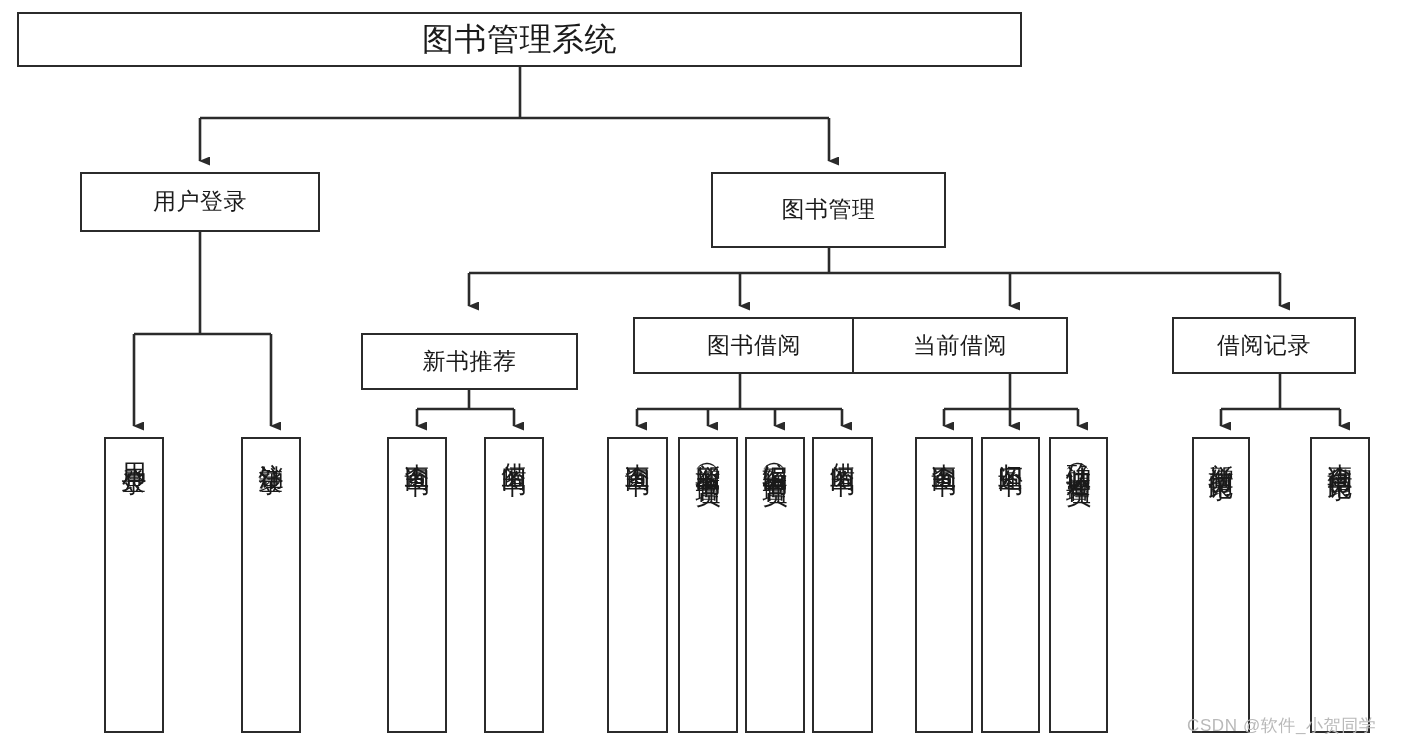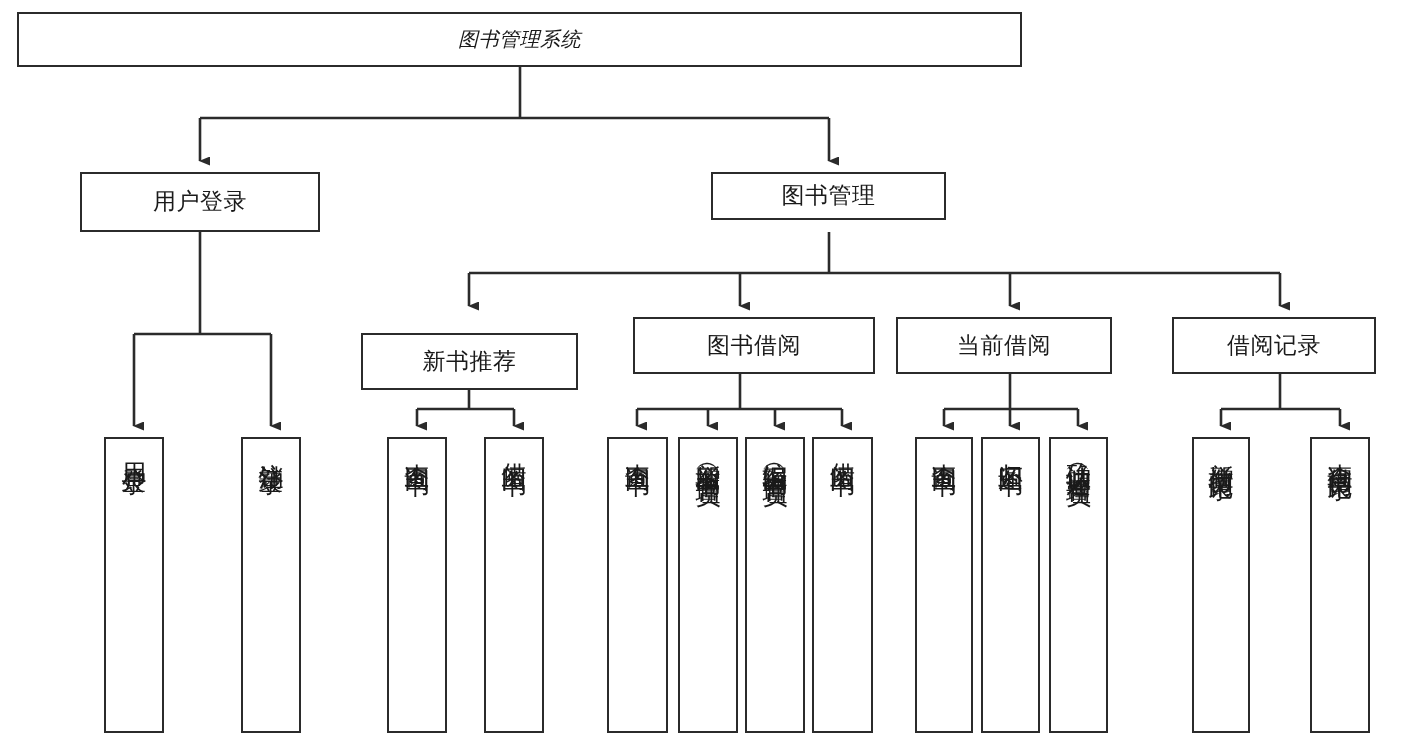--- a/index.html
+++ b/index.html
@@ -52,21 +52,21 @@
     justify-content: center;
     padding-top: 4px;
   }
   .node.vertical .node-label {
     writing-mode: vertical-rl;
     text-orientation: upright;
     font-size: 25px;
     letter-spacing: 3px;
     line-height: 1;
   }
-  .node.root .node-label { font-size: 20px; font-style: italic; }
+  .node.root .node-label { font-size: 32px; }
   .watermark {
     position: absolute;
     left: 1187px;
     top: 714px;
     font-size: 17px;
     color: #b9b9b9;
     white-space: nowrap;
     letter-spacing: 0.6px;
     font-family: "Liberation Sans", "DejaVu Sans", sans-serif;
   }
@@ -119,33 +119,33 @@
       </g>
   </svg>
 
   <div id="node-layer">
       <div class="node horizontal root" style="left: 17px; top: 12px; width: 1005px; height: 55px;">
         <span class="node-label">图书管理系统</span>
       </div>
       <div class="node horizontal level2" style="left: 80px; top: 172px; width: 240px; height: 60px;">
         <span class="node-label">用户登录</span>
       </div>
-      <div class="node horizontal level2" style="left: 711px; top: 172px; width: 235px; height: 48px;">
+      <div class="node horizontal level2" style="left: 711px; top: 172px; width: 235px; height: 76px;">
         <span class="node-label">图书管理</span>
       </div>
       <div class="node horizontal level3" style="left: 361px; top: 333px; width: 217px; height: 57px;">
         <span class="node-label">新书推荐</span>
       </div>
       <div class="node horizontal level3" style="left: 633px; top: 317px; width: 242px; height: 57px;">
         <span class="node-label">图书借阅</span>
       </div>
-      <div class="node horizontal level3" style="left: 896px; top: 317px; width: 216px; height: 57px;">
+      <div class="node horizontal level3" style="left: 852px; top: 317px; width: 216px; height: 57px;">
         <span class="node-label">当前借阅</span>
       </div>
-      <div class="node horizontal level3" style="left: 1172px; top: 317px; width: 204px; height: 57px;">
+      <div class="node horizontal level3" style="left: 1172px; top: 317px; width: 184px; height: 57px;">
         <span class="node-label">借阅记录</span>
       </div>
       <div class="node vertical level4" style="left: 104px; top: 437px; width: 60px; height: 296px;">
         <span class="node-label">用户登录</span>
       </div>
       <div class="node vertical level4" style="left: 241px; top: 437px; width: 60px; height: 296px;">
         <span class="node-label">注销登录</span>
       </div>
       <div class="node vertical level4" style="left: 387px; top: 437px; width: 60px; height: 296px;">
         <span class="node-label">查询图书</span>
@@ -175,14 +175,15 @@
         <span class="node-label">确认归还（管理员）</span>
       </div>
       <div class="node vertical level4" style="left: 1192px; top: 437px; width: 58px; height: 296px;">
         <span class="node-label">新增借阅记录</span>
       </div>
       <div class="node vertical level4" style="left: 1310px; top: 437px; width: 60px; height: 296px;">
         <span class="node-label">查询借阅记录</span>
       </div>
     </div>
 
+  <div class="watermark">CSDN @软件_小贺同学</div>
 
 </div>
 
 </body></html>

